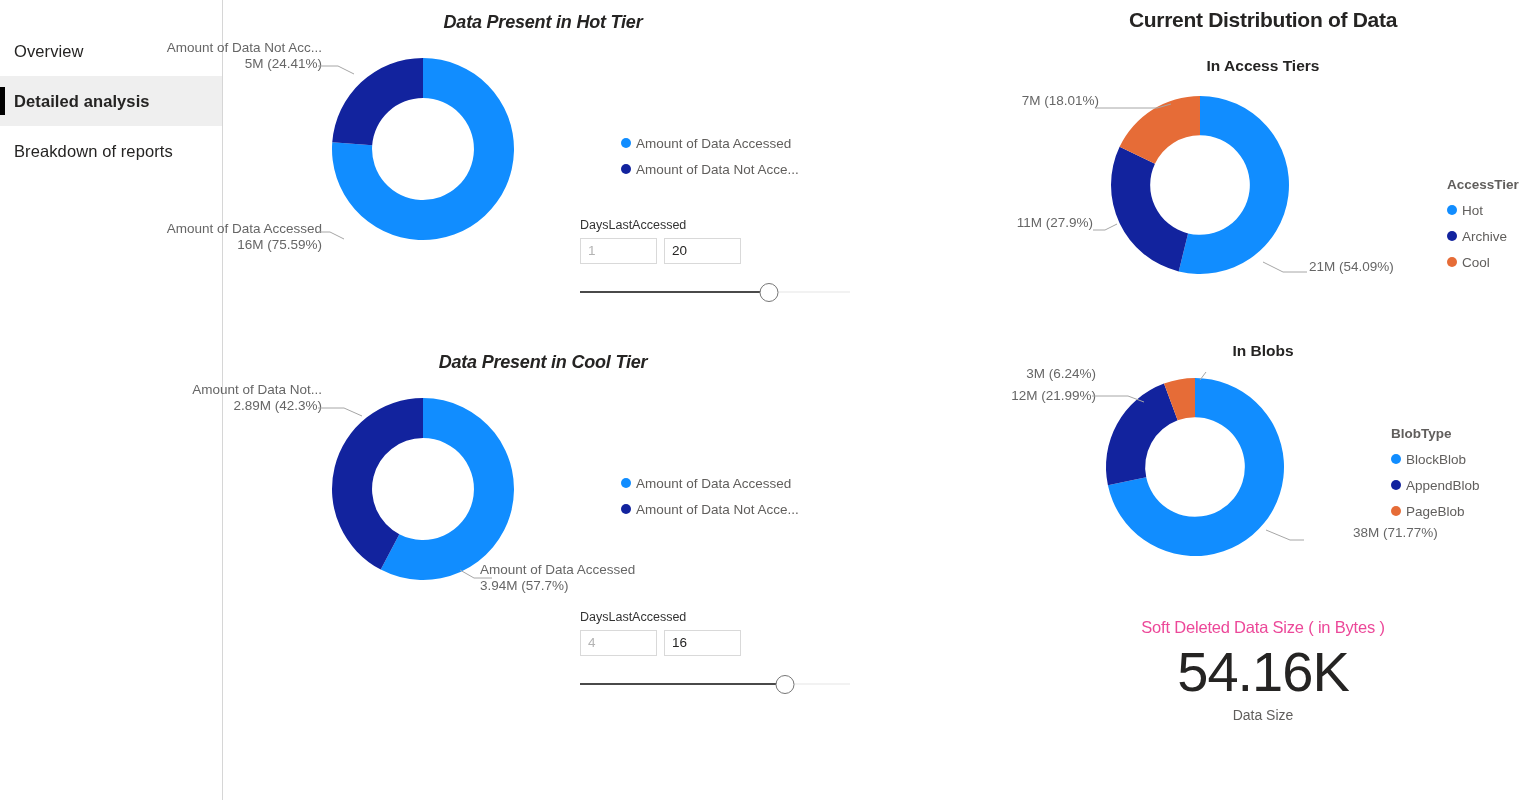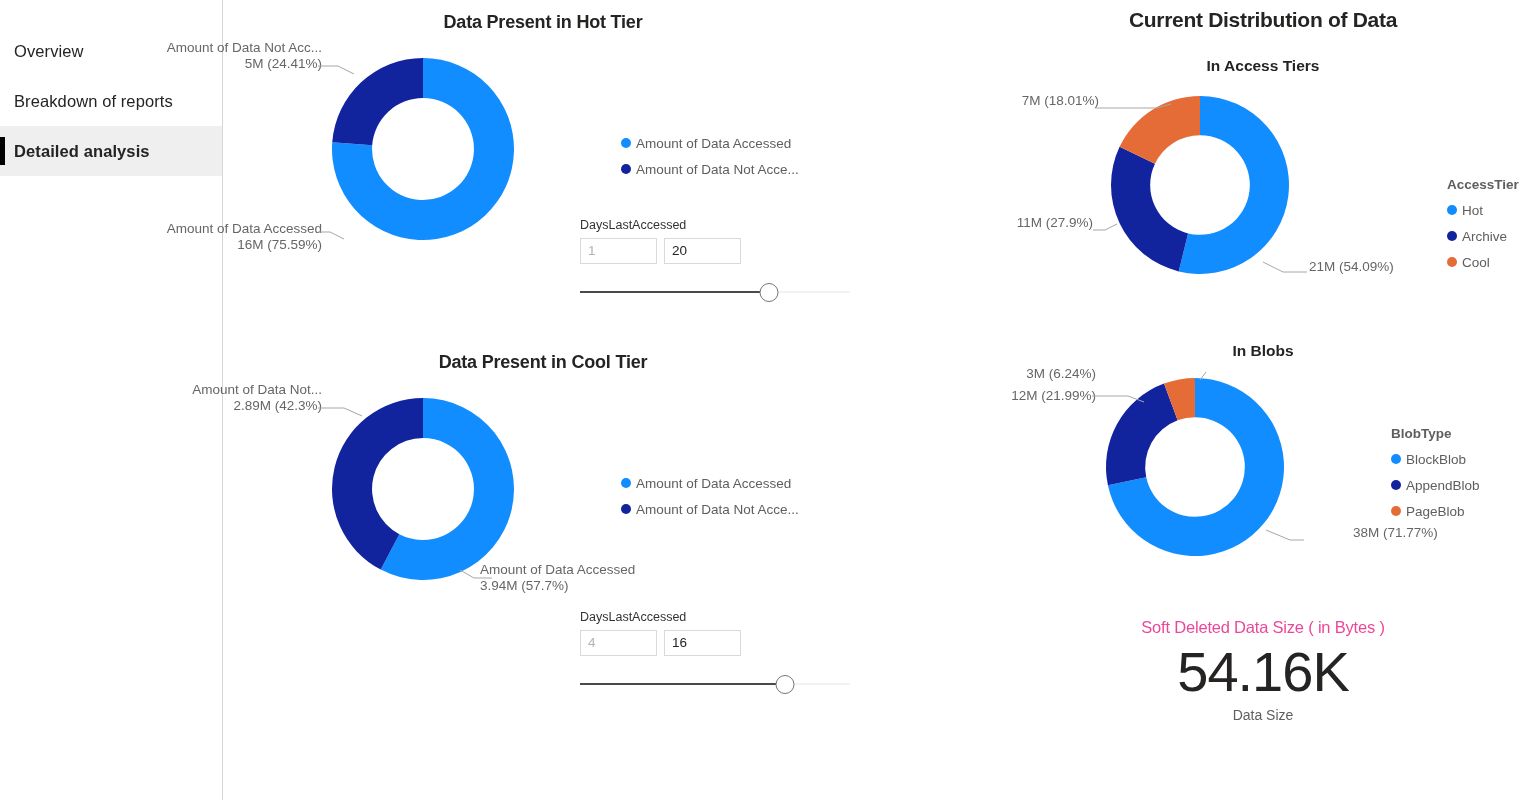--- a/index.html
+++ b/index.html
@@ -33,21 +33,21 @@
   .nav-item.selected { background: #efefef; font-weight: 600; }
   .nav-item.selected .accent {
     position: absolute; left: 0; top: 11px;
     width: 5px; height: 28px; background: #000000;
   }
   .nav-label { letter-spacing: .1px; }
 
   
   .canvas { position: relative; flex: 1 1 auto; height: 800px; }
 
-  .viz { position: absolute; }
+  .viz { position: absolute; font-style: italic; }
   .viz-title {
     font-size: 18px; font-weight: 700; color: #252423;
     text-align: center; letter-spacing: -.2px;
   }
   .viz-subtitle {
     font-size: 15.5px; font-weight: 700; color: #252423; text-align: center;
   }
   .big-title {
     font-size: 21px; font-weight: 700; color: #252423; text-align: center;
     letter-spacing: -.3px;
@@ -124,26 +124,26 @@
 </style>
 </head>
 <body>
 
 <div id="app">
 
   <nav class="sidebar">
     <div class="nav-item">
       <span class="nav-label">Overview</span>
     </div>
-    <div class="nav-item">
-      <span class="nav-label">Breakdown of reports</span>
-    </div>
     <div class="nav-item selected">
       <span class="accent"></span>
       <span class="nav-label">Detailed analysis</span>
+    </div>
+    <div class="nav-item">
+      <span class="nav-label">Breakdown of reports</span>
     </div>
   </nav>
 
   <div class="canvas">
 
     <div class="viz" style="left:0px; top:12px; width:640px;">
       <div class="viz-title">Data Present in Hot Tier</div>
     </div>
     <div class="donut-wrap" id="donut-hot" style="position: absolute; left: 109px; top: 58px; width: 182px; height: 182px;">
         <svg width="182" height="182" viewBox="0 0 182 182">

